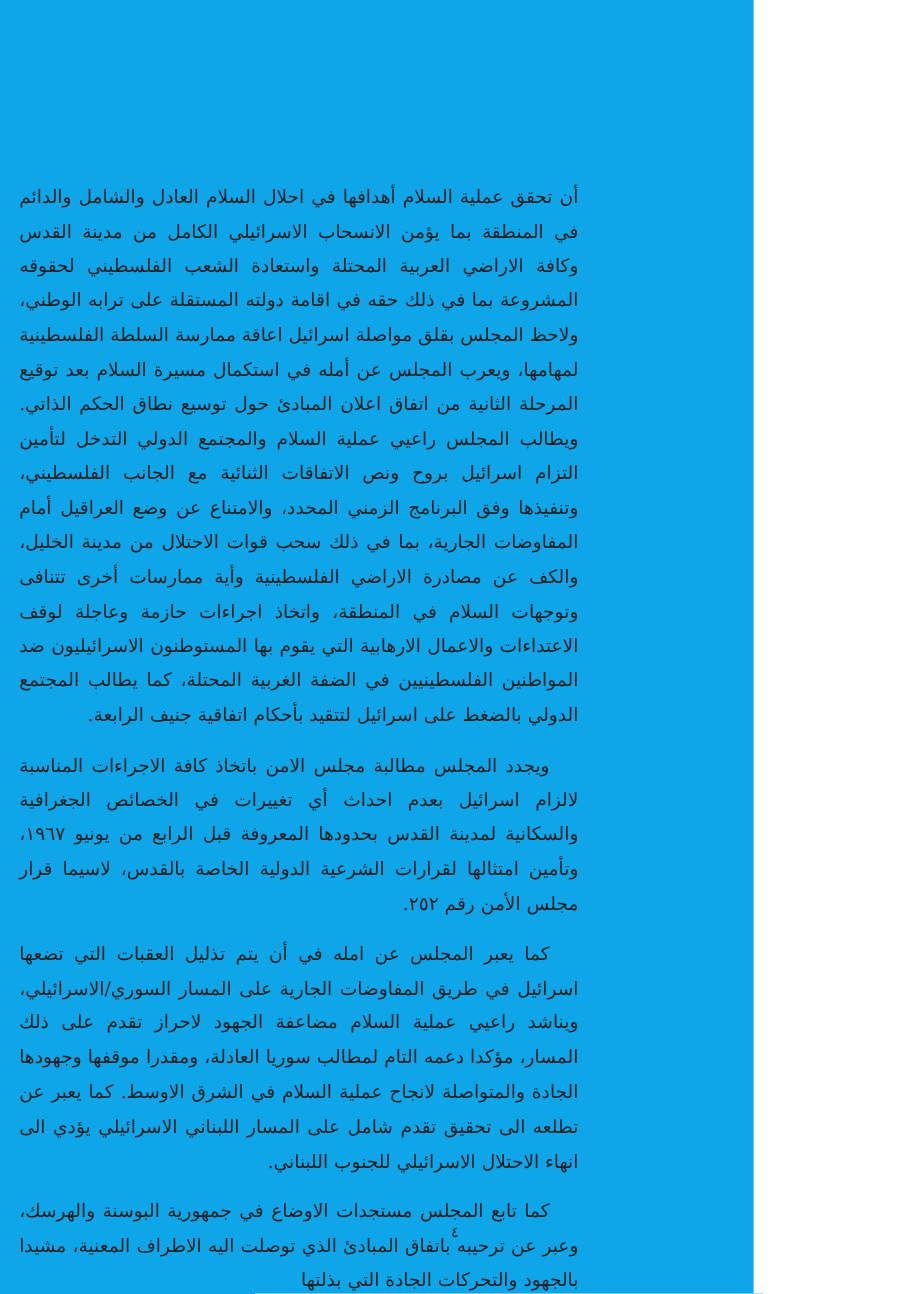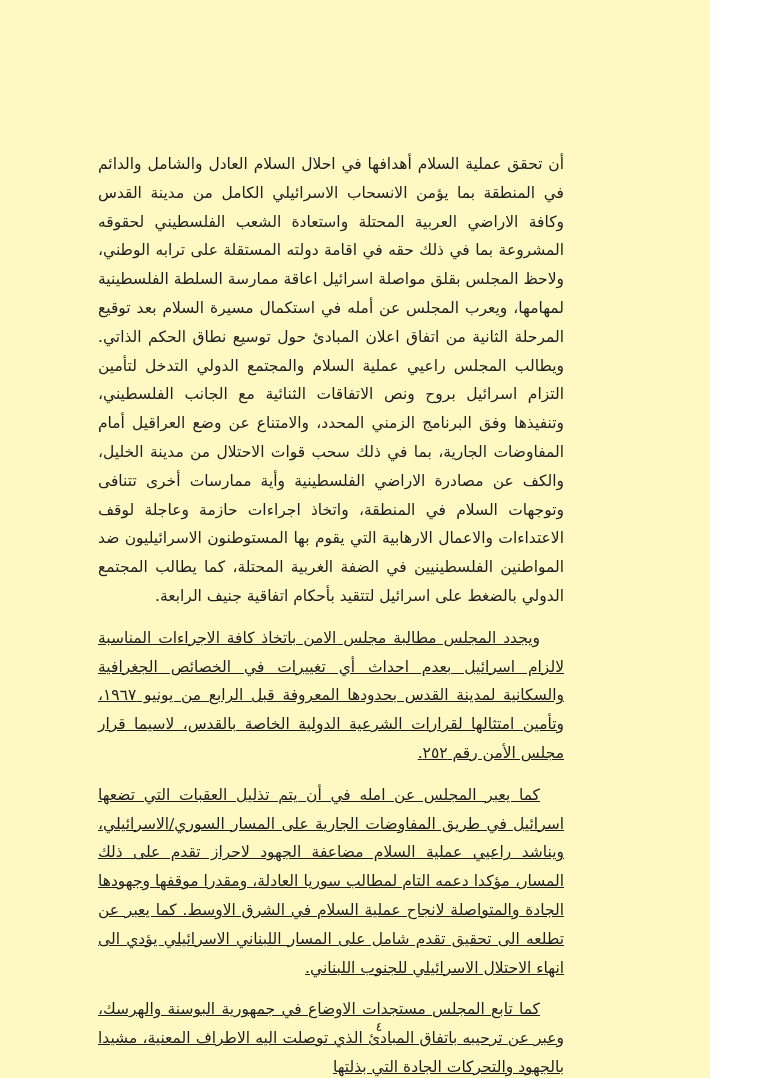--- a/index.html
+++ b/index.html
@@ -8,42 +8,41 @@
   }
   body {
     width: 758px;
     height: 1078px;
     background: #ffffff;
     overflow: hidden;
     font-family: "DejaVu Serif", "DejaVu Sans", sans-serif;
   }
   .page {
     position: relative;
-    width: 710px;
+    width: 628px;
     height: 1078px;
-    background: #fef9c3;
+    background: #0ea5e9;
   }
   .content {
     position: absolute;
     top: 150px;
     right: 146px;
     width: 466px;
     direction: rtl;
     unicode-bidi: embed;
     text-align: justify;
     font-size: 15.5px;
     line-height: 28.8px;
     color: #1e1e1e;
   }
   .para {
     margin: 0 0 13px 0;
   }
   .para.indent {
     text-indent: 24px;
-    text-decoration: underline;
   }
   .page-number {
     position: absolute;
     left: 0;
     top: 1020px;
     width: 758px;
     text-align: center;
     direction: rtl;
     font-size: 12px;
     color: #1e1e1e;

